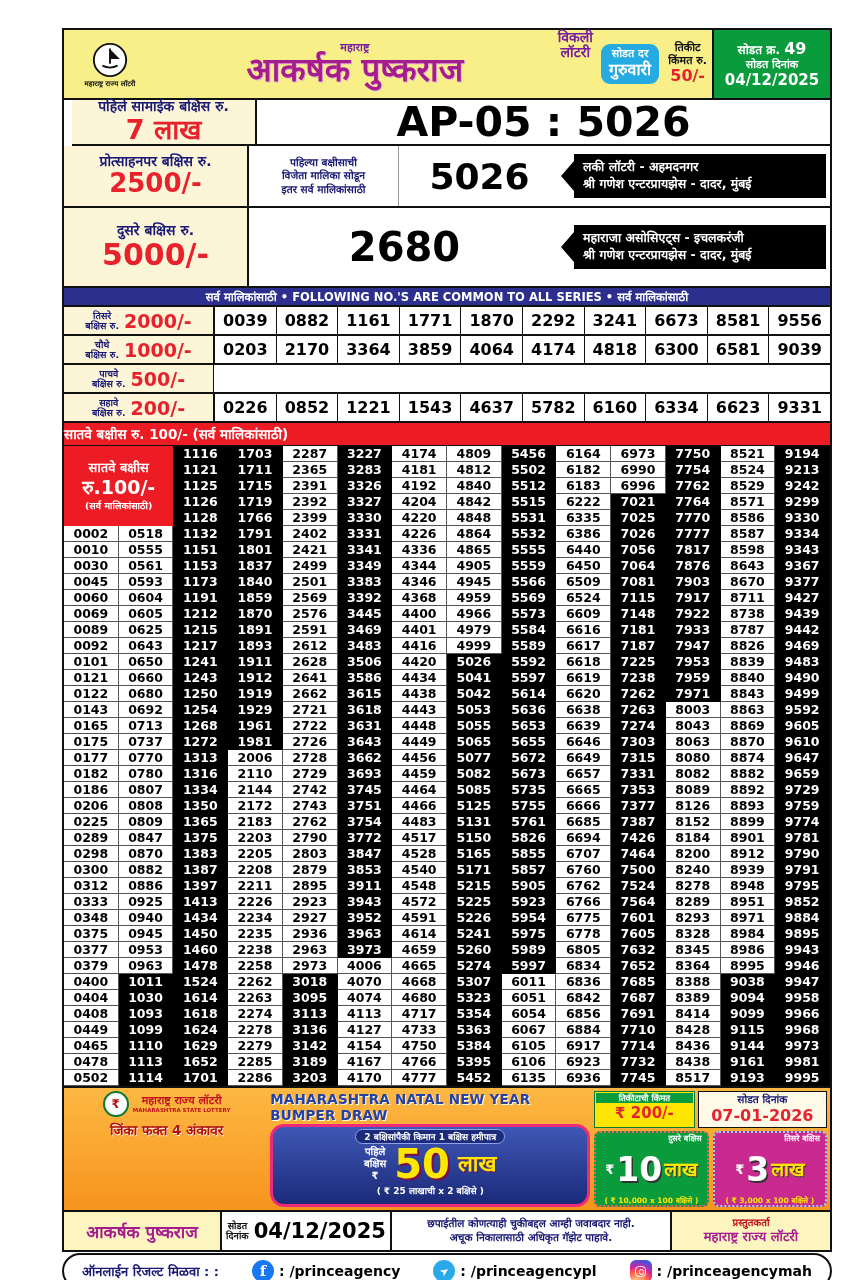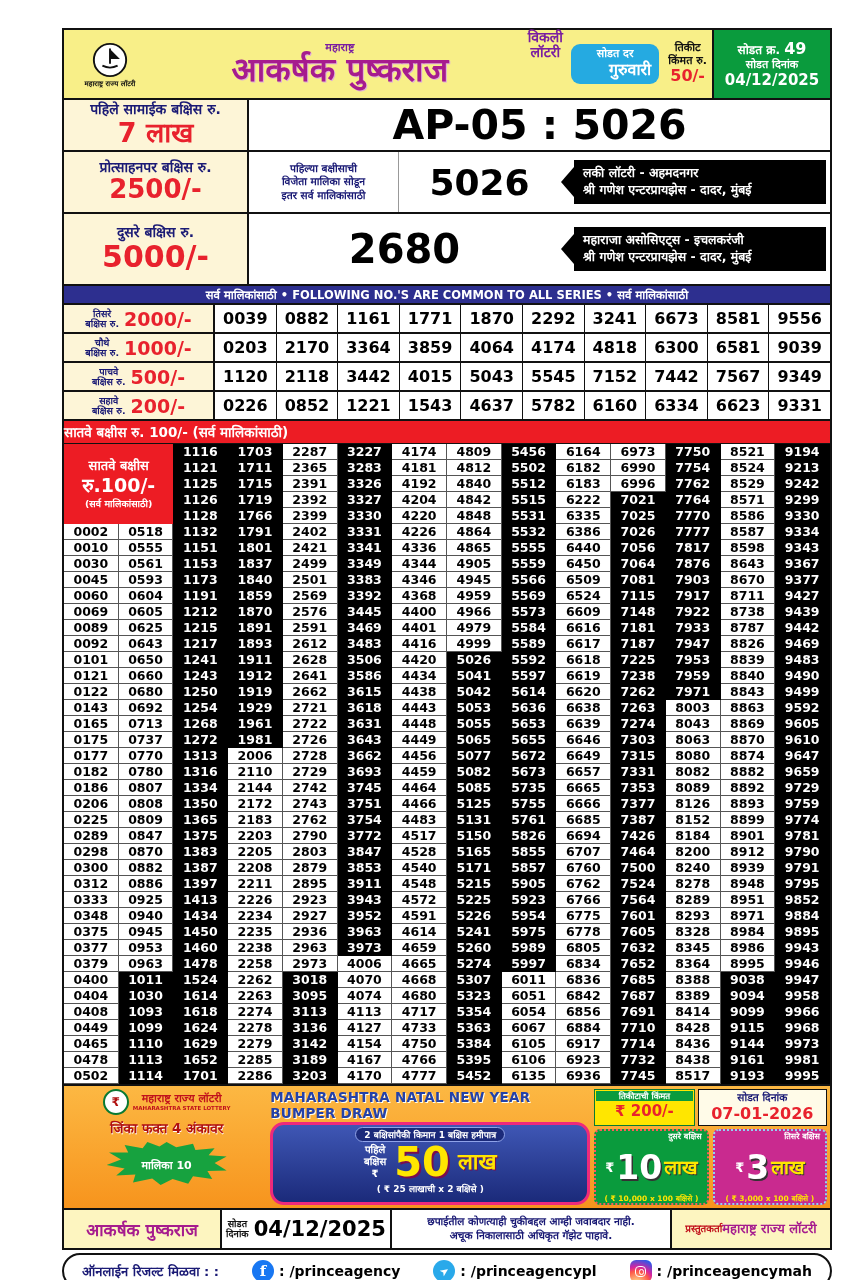--- a/index.html
+++ b/index.html
@@ -9,21 +9,21 @@
   
   .hdr { height:70px; background:#f8ef88; display:flex; border-bottom:2px solid #111; }
   .logo-box { width:92px; display:flex; flex-direction:column; align-items:center; justify-content:center; padding:2px; }
   .logo-caption { font-size:7px; font-weight:bold; color:#111; white-space:nowrap; }
   .title-wrap { flex:1; display:flex; flex-direction:column; align-items:center; justify-content:center; line-height:1; }
   .small-title { color:#7a1ea1; font-size:11px; font-weight:bold; }
   .big-title { color:#a61c8e; font-size:33px; font-weight:800; text-shadow:1px 1px 0 #e0b0d8; }
   .weekly { color:#7a1ea1; font-weight:bold; font-size:14px; text-align:center; line-height:1.1; margin:0 4px; }
   .day-badge { background:#25aae1; border-radius:9px; color:#fff; text-align:center; padding:4px 8px; margin:8px 4px; align-self:center; line-height:1.15; }
   .day-badge .l1 { font-size:11px; font-weight:bold; }
-  .day-badge .l2 { font-size:16px; font-weight:800;margin-left:30px; }
+  .day-badge .l2 { font-size:16px; font-weight:800; }
   .price-wrap { display:flex; flex-direction:column; align-items:center; justify-content:center; line-height:1.15; padding:8px 5px; }
   .price-wrap .pl { font-size:11px; font-weight:bold; color:#111; }
   .price-wrap .pv { font-size:16px; font-weight:800; color:#e8222d; }
   .green-box { width:118px; background:#0a9b3d; color:#fff; display:flex; flex-direction:column; align-items:center; justify-content:center; line-height:1.2; border-left:2px solid #111; }
   .green-box .g1 { font-size:12px; font-weight:800; }
   .green-box .g1 b { font-size:16px; }
   .green-box .g2 { font-size:11px; font-weight:bold; }
   .green-box .g3 { font-size:15px; font-weight:800; }
 
   
@@ -96,21 +96,21 @@
   .badge .corner { position:absolute; top:2px; right:5px; font-size:8px; font-weight:bold; color:#fff; }
   .badge .cap { position:absolute; bottom:1px; left:0; right:0; text-align:center; font-size:7.5px; font-weight:bold; color:#ffe600; }
 
   
   .bstrip { display:flex; height:38px; }
   .bs-name { width:158px; background:#fdf5c0; border-right:2px solid #111; display:flex; align-items:center; justify-content:center; color:#a61c8e; font-weight:800; font-size:17px; }
   .bs-date { width:170px; border-right:2px solid #111; display:flex; align-items:center; justify-content:center; gap:5px; }
   .bs-date .sm { font-size:9.5px; font-weight:bold; color:#111; line-height:1.1; text-align:center; }
   .bs-date .dt { font-size:21px; font-weight:800; color:#000; }
   .bs-disc { flex:1; border-right:2px solid #111; display:flex; flex-direction:column; align-items:center; justify-content:center; color:#1a1a75; font-weight:bold; font-size:10.5px; line-height:1.3; text-align:center; }
-  .bs-pres { width:158px; background:#fdf5c0; display:flex; flex-direction:row; align-items:center; justify-content:center; line-height:1.2; }
+  .bs-pres { width:158px; background:#fdf5c0; display:flex; flex-direction:column; align-items:center; justify-content:center; line-height:1.2; }
   .bs-pres .p1 { color:#c1121c; font-size:10px; font-weight:bold; }
   .bs-pres .p2 { color:#a61c8e; font-size:13px; font-weight:800; }
 
   
   .footer { position:absolute; left:62px; top:1253px; width:770px; height:36px; border:2px solid #111; border-radius:18px; background:#fff; display:flex; align-items:center; justify-content:space-between; padding:0 18px; }
   .f-label { color:#1a1a75; font-weight:800; font-size:13px; }
   .f-item { display:flex; align-items:center; gap:5px; font-weight:800; font-size:14px; color:#000; }
   .circ { width:22px; height:22px; border-radius:50%; display:flex; align-items:center; justify-content:center; color:#fff; }
   .fb { background:#1877f2; font-family:"DejaVu Serif","Liberation Serif",serif; font-weight:800; font-size:15px; }
   .tg { background:#29a9ea; font-size:11px; }
@@ -150,21 +150,21 @@
       <div class="pl">किंमत रु.</div>
       <div class="pv">50/-</div>
     </div>
     <div class="green-box">
       <div class="g1"><span>सोडत क्र.</span> <b>49</b></div>
       <div class="g2">सोडत दिनांक</div>
       <div class="g3">04/12/2025</div>
     </div>
   </div>
 
-  <div class="prow" style="height:52px;">
+  <div class="prow" style="height:46px;margin-left:8px;">
     <div class="plabel">
       <div class="t">पहिले सामाईक बक्षिस रु.</div>
       <div class="a" style="font-size:27px;">7 लाख</div>
     </div>
     <div class="result-big" style="font-size:41px;">AP-05 : 5026</div>
   </div>
 
   <div class="prow" style="height:62px;">
     <div class="plabel">
       <div class="t">प्रोत्साहनपर बक्षिस रु.</div>
@@ -177,21 +177,21 @@
     </div>
     <div class="result-big" style="font-size:36px;">5026</div>
     <div class="seller-wrap">
       <div class="seller">
         <div>लकी लॉटरी - अहमदनगर</div>
         <div>श्री गणेश एन्टरप्रायझेस - दादर, मुंबई</div>
       </div>
     </div>
   </div>
 
-  <div class="prow" style="height:72px;">
+  <div class="prow" style="height:80px;">
     <div class="plabel">
       <div class="t">दुसरे बक्षिस रु.</div>
       <div class="a" style="font-size:30px;">5000/-</div>
     </div>
     <div class="result-big" style="font-size:40px;">2680</div>
     <div class="seller-wrap">
       <div class="seller">
         <div>महाराजा असोसिएट्स - इचलकरंजी</div>
         <div>श्री गणेश एन्टरप्रायझेस - दादर, मुंबई</div>
       </div>
@@ -243,32 +243,20 @@
       </div>
   </div>
   <div class="nrow">
     <div class="nlabel">
       <div class="two">
           <span>पाचवे</span>
           <span>बक्षिस रु.</span>
         </div>
       <div class="amt">500/-</div>
     </div>
-    <div class="ncells">
-        <div class="pcell">1120</div>
-        <div class="pcell">2118</div>
-        <div class="pcell">3442</div>
-        <div class="pcell">4015</div>
-        <div class="pcell">5043</div>
-        <div class="pcell">5545</div>
-        <div class="pcell">7152</div>
-        <div class="pcell">7442</div>
-        <div class="pcell">7567</div>
-        <div class="pcell">9349</div>
-      </div>
   </div>
   <div class="nrow">
     <div class="nlabel">
       <div class="two">
           <span>सहावे</span>
           <span>बक्षिस रु.</span>
         </div>
       <div class="amt">200/-</div>
     </div>
     <div class="ncells">
@@ -848,23 +836,20 @@
   <div class="bumper">
     <div class="b-left">
       <div class="b-logo-row">
         <div class="b-crest">₹</div>
         <div class="b-logo-txt">
           <div class="r1">महाराष्ट्र राज्य लॉटरी</div>
           <div class="r2">MAHARASHTRA STATE LOTTERY</div>
         </div>
       </div>
       <div class="b-win">जिंका फक्त 4 अंकावर</div>
-      <div class="star">
-          <span>मालिका 10</span>
-        </div>
     </div>
     <div class="b-center">
       <div class="b-title">MAHARASHTRA NATAL NEW YEAR BUMPER DRAW</div>
       <div class="b-panel">
         <div class="b-guarantee">2 बक्षिसांपैकी किमान 1 बक्षिस हमीपात्र</div>
         <div class="b-mid">
           <div class="b-first">
             <div>पहिले</div>
             <div>बक्षिस</div>
             <div>₹</div>

